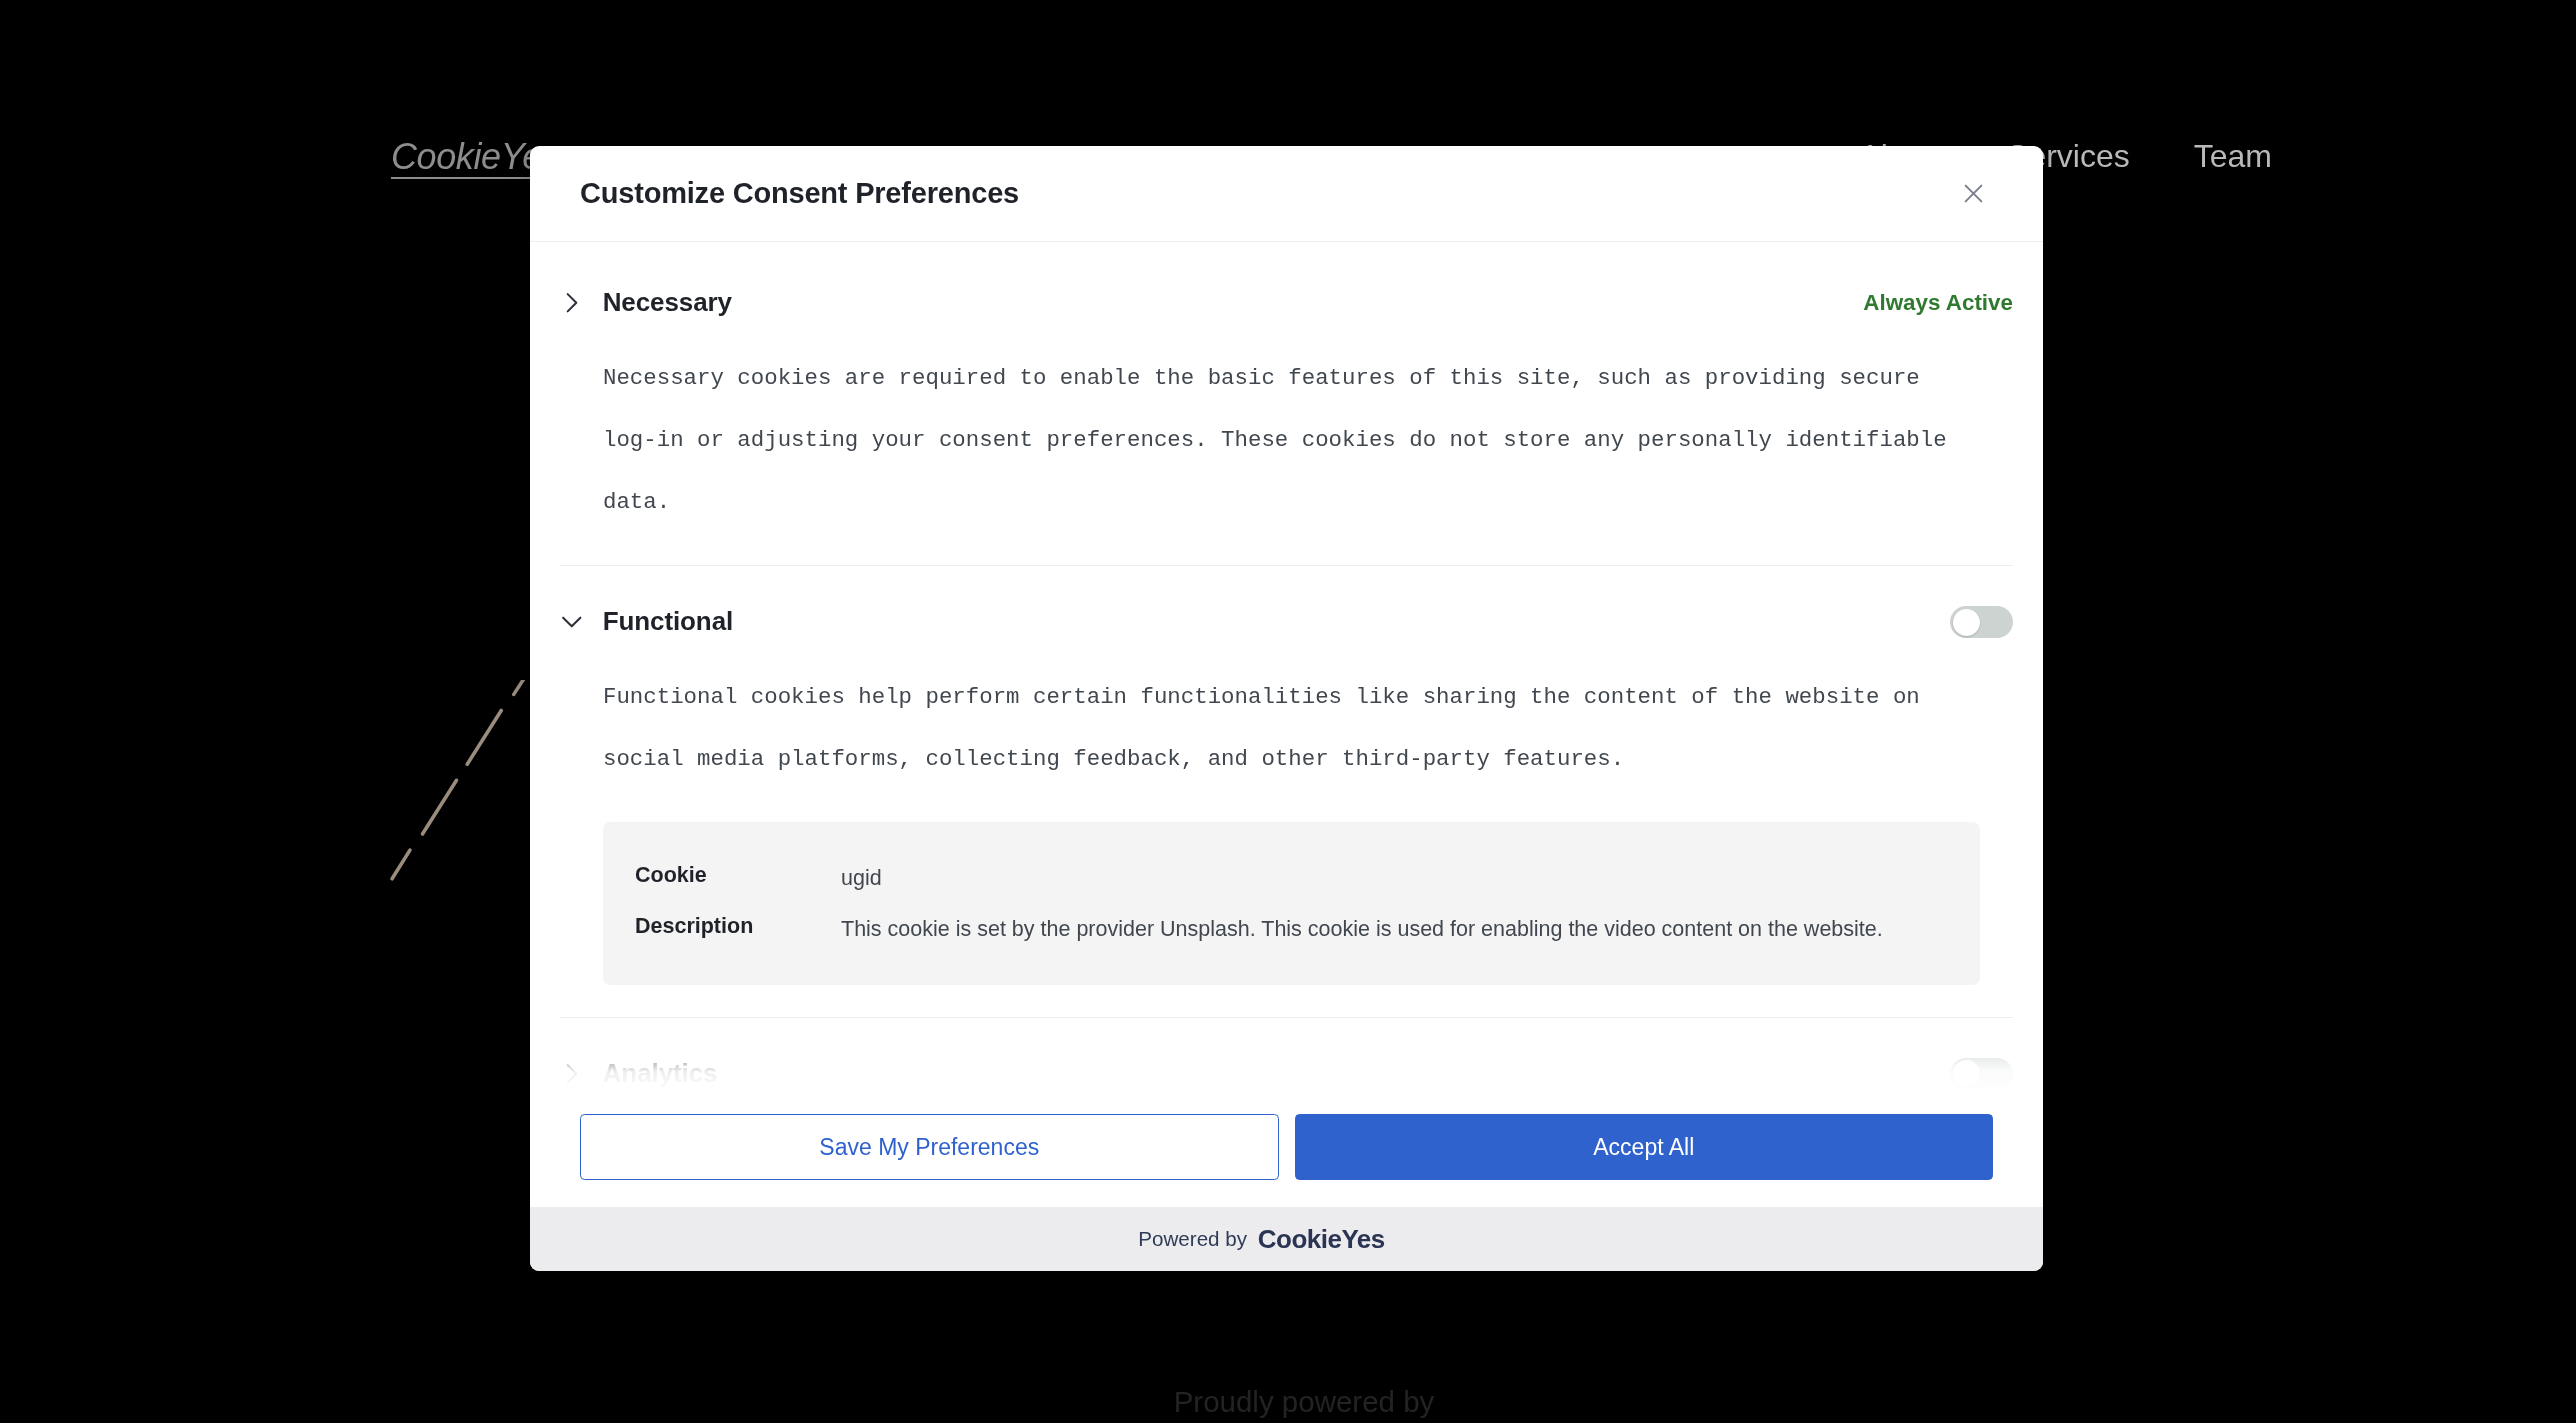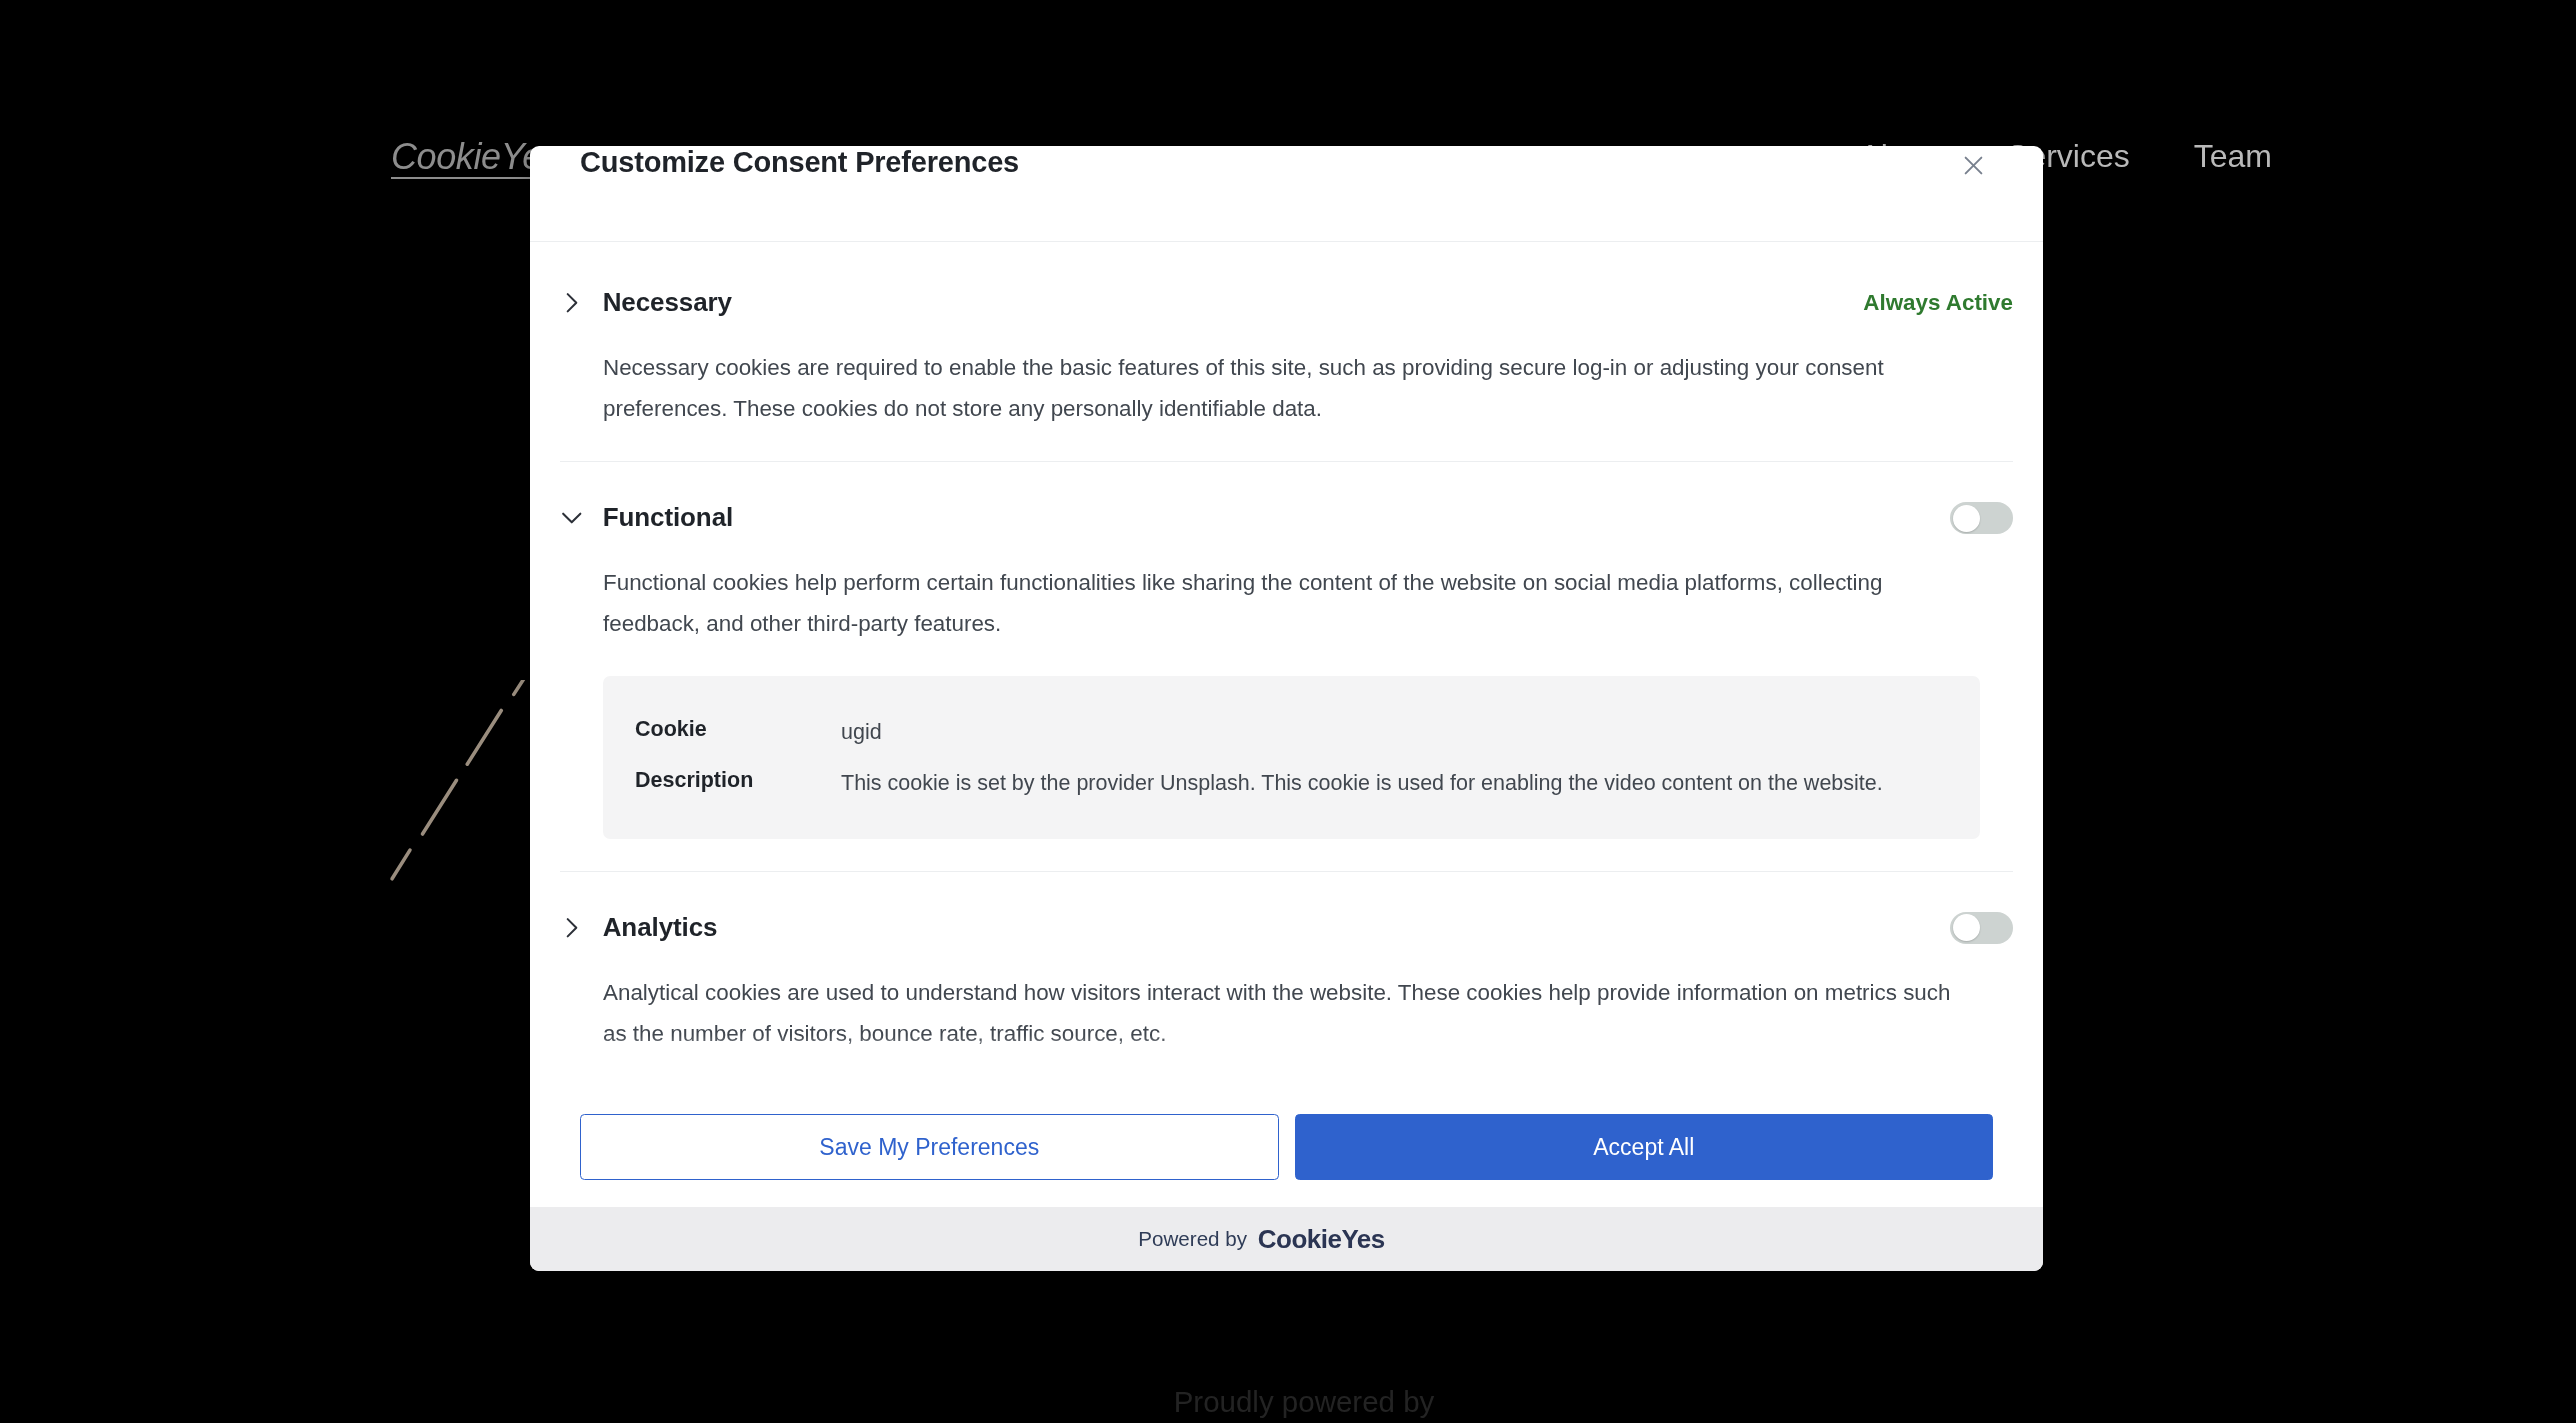--- a/index.html
+++ b/index.html
@@ -91,20 +91,21 @@
     display: flex;
     flex-direction: column;
     box-shadow: 0 1.8px 21.5px rgba(0,0,0,0.22);
   }
 
   #modal-header {
     flex: 0 0 auto;
     height: 96px;
     padding: 0 50px 0 50px;
     display: flex;
+    align-items: center;
     justify-content: space-between;
     border-bottom: 0.9px solid #eceef0;
   }
 
   #modal-title {
     font-size: 29px;
     font-weight: bold;
     color: #1f2329;
     letter-spacing: -0.2px;
   }
@@ -203,23 +204,24 @@
     height: 27px;
     border-radius: 50%;
     background: #ffffff;
     box-shadow: 0 0.9px 1.8px rgba(0,0,0,0.18);
   }
 
   .cat-desc {
     margin-top: 23px;
     margin-left: 43px;
     font-size: 22.4px;
-    line-height: 41px;
+    line-height: 62px;
     color: #41474f;
     max-width: 1377px;
+    font-family: Liberation Mono, monospace;
   }
 
   .cookie-card {
     margin-top: 32px;
     margin-left: 43px;
     background: #f4f4f5;
     border-radius: 7.2px;
     padding: 30px 32px 30px 32px;
     max-width: 1377px;
   }

